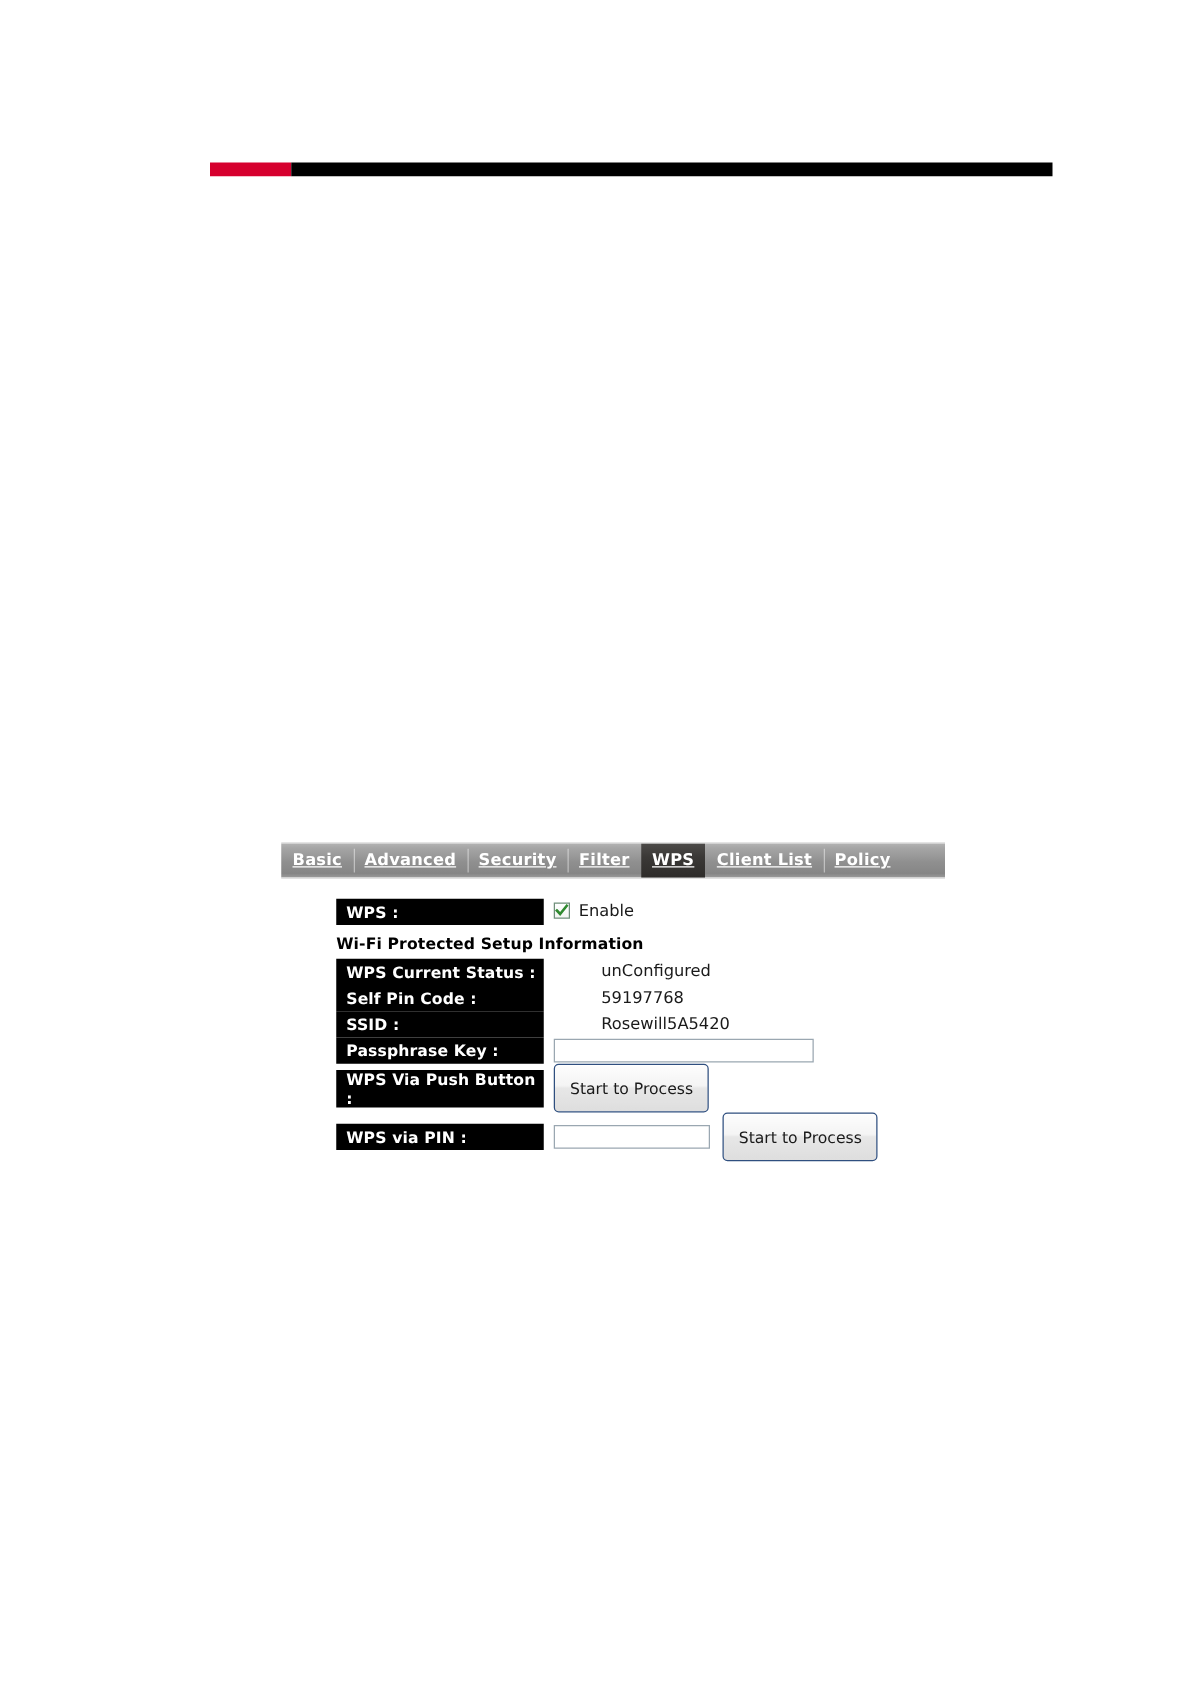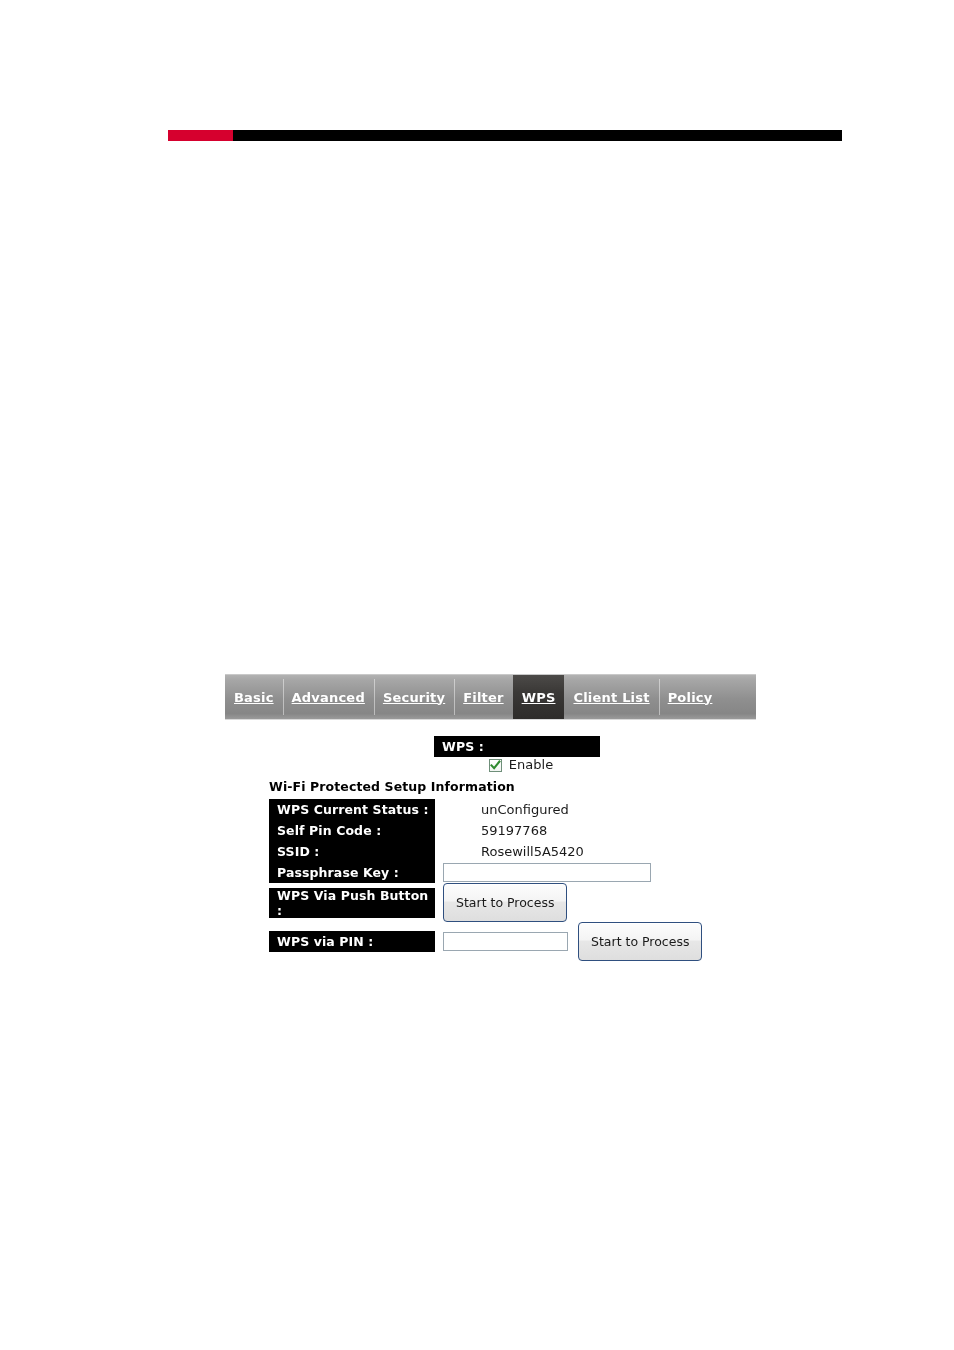--- a/index.html
+++ b/index.html
@@ -40,21 +40,21 @@
     position: absolute;
     left: 225px;
     top: 674px;
     width: 540px;
   }
 
   
   .tabbar {
     position: relative;
     width: 531px;
-    height: 46px;
+    height: 29px;
     background: linear-gradient(to bottom, #b2b2b2 0%, #a6a6a6 12%, #8f8f8f 55%, #868686 88%, #9a9a9a 100%);
     border-top: 1px solid #c9c9c9;
     border-bottom: 1px solid #d9d9d9;
     display: flex;
     align-items: stretch;
     box-sizing: border-box;
   }
   .tab {
     position: relative;
     display: flex;
@@ -116,26 +116,26 @@
     padding-left: 8px;
     font-size: 13px;
     color: #1a1a1a;
     font-family: "DejaVu Sans", sans-serif;
     display: flex;
     align-items: center;
     min-height: 21px;
     margin-left: 38px;
   }
 
-  .row-wps { margin-bottom: 7px; flex-direction: column; }
+  .row-wps { margin-bottom: 7px; }
 
   
   .cbwrap {
     display: flex;
-    align-items: flex-end;
+    align-items: flex-start;
     padding-left: 8px;
   }
   .cbox {
     width: 13px;
     height: 13px;
     border: 1px solid #6f8f7a;
     background: linear-gradient(to bottom, #ffffff, #f2f5f2);
     box-sizing: border-box;
     position: relative;
     flex: 0 0 auto;

